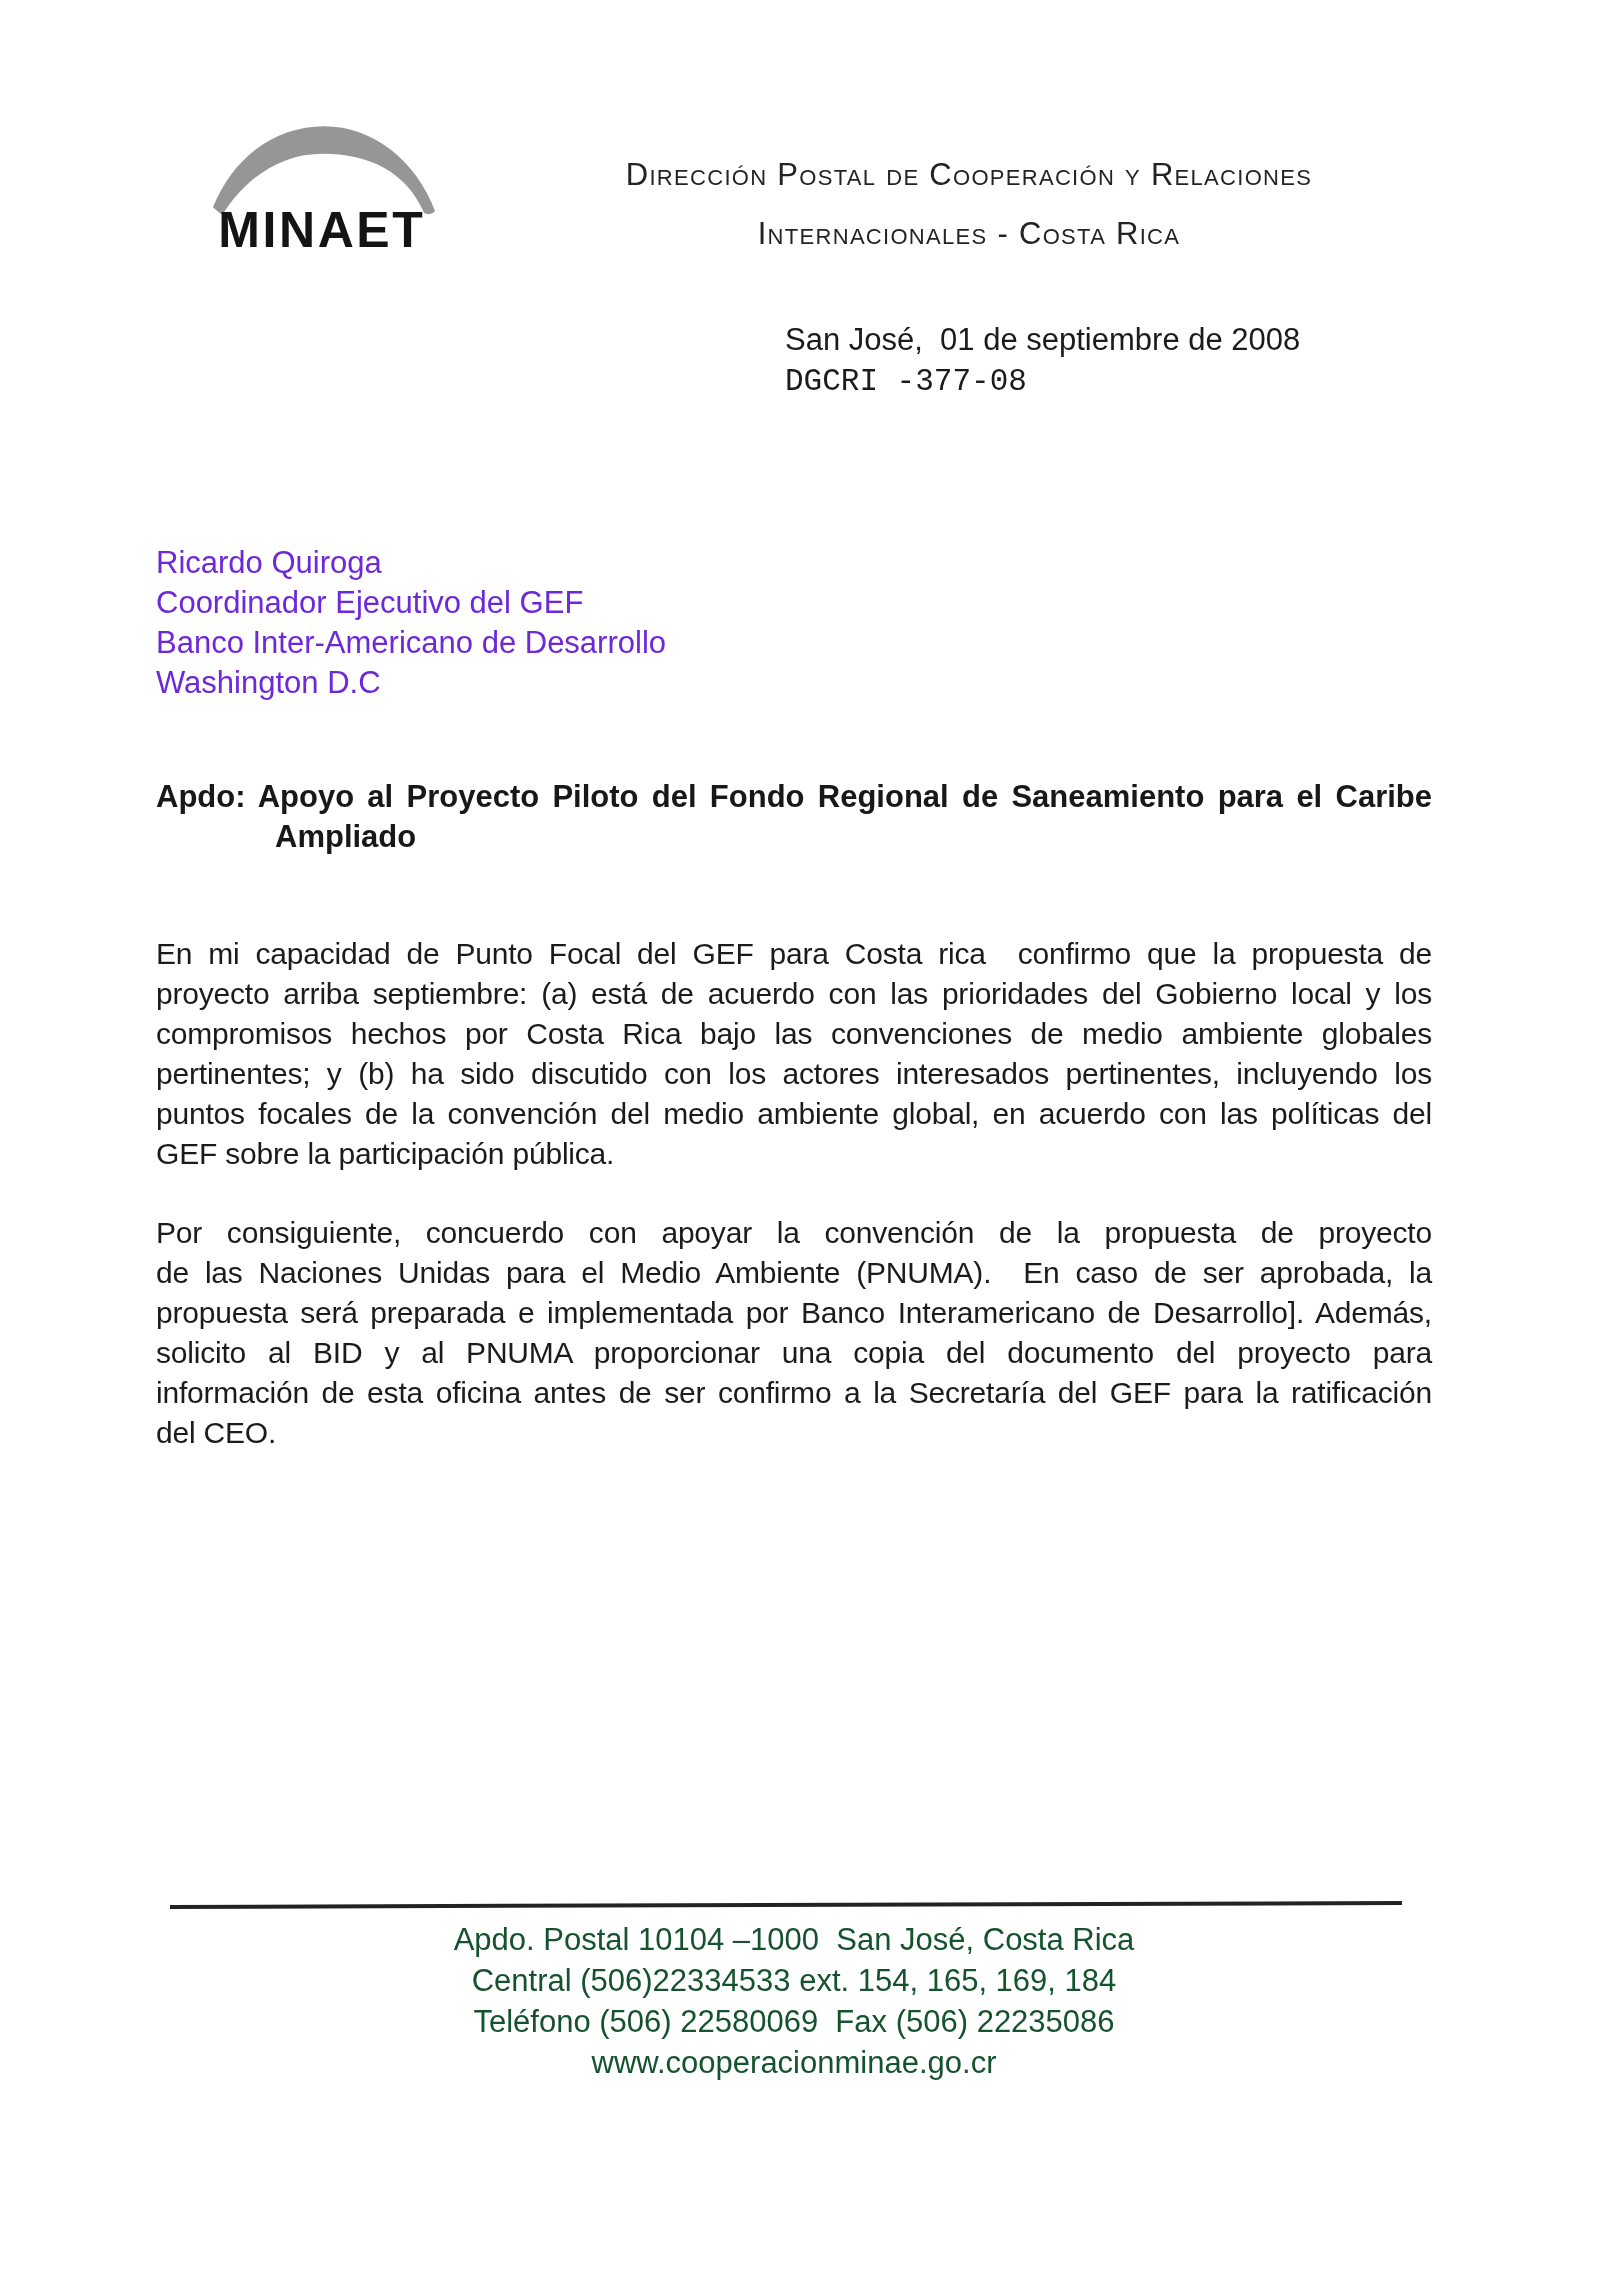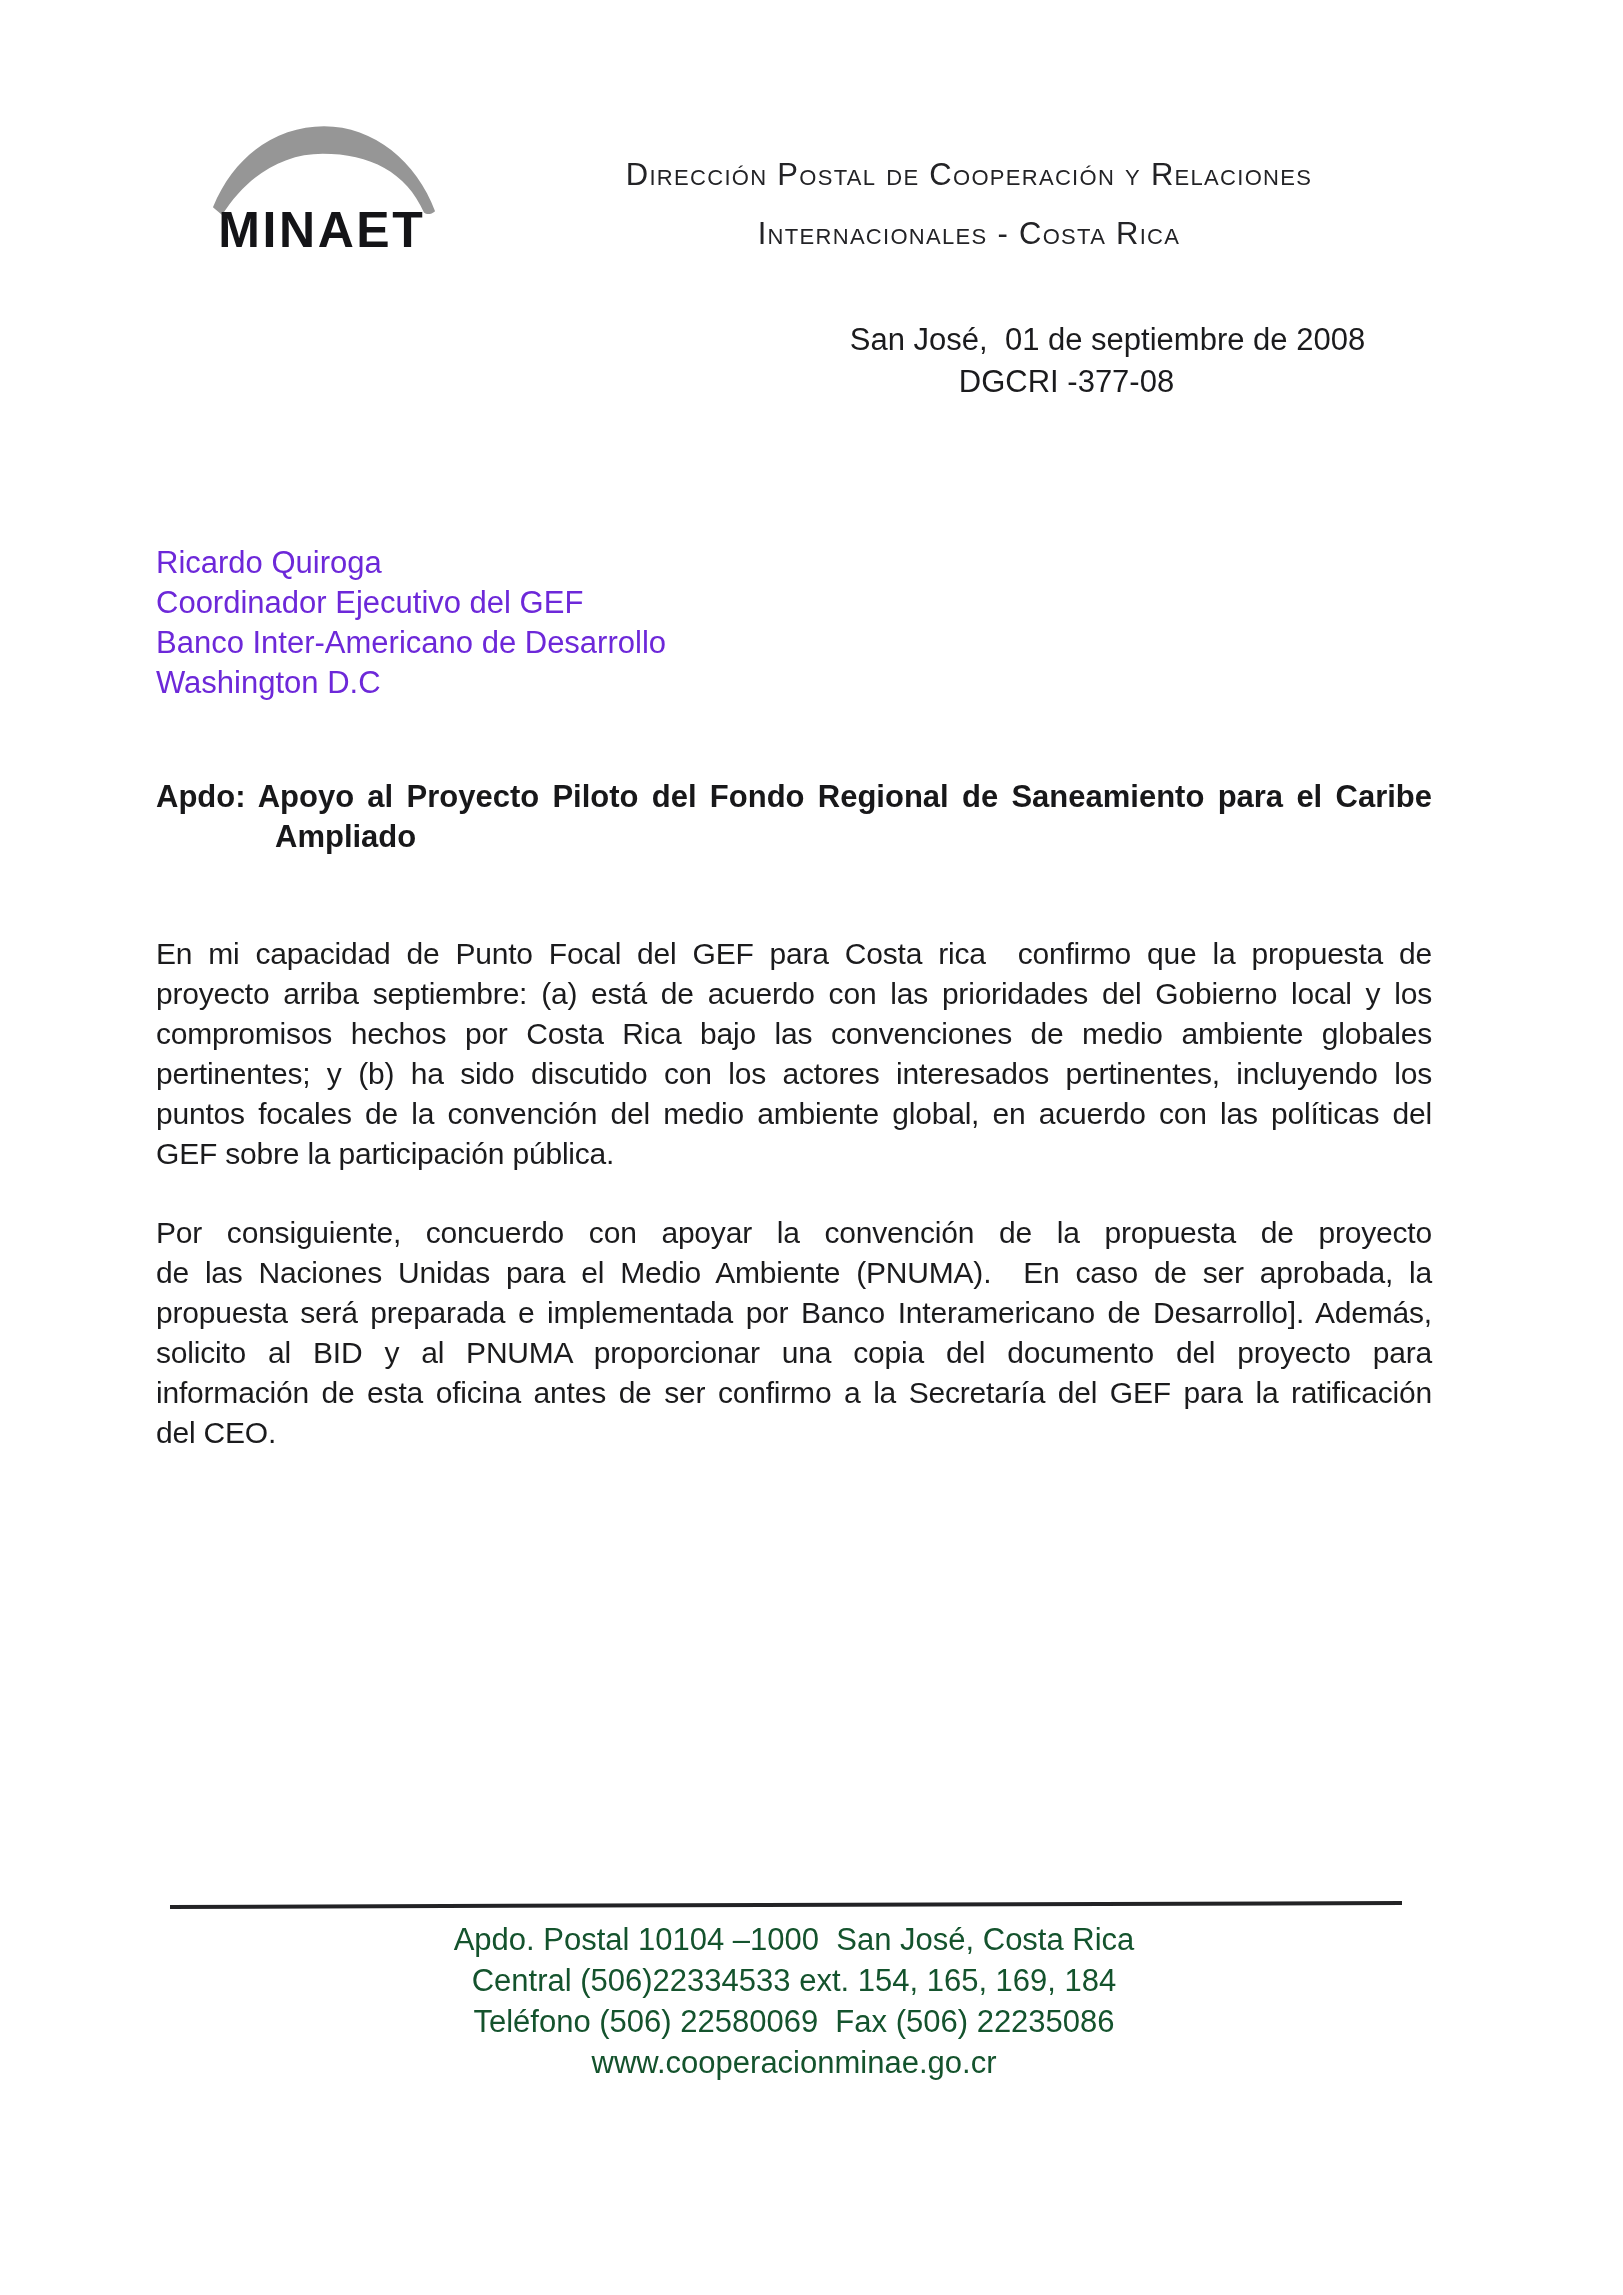--- a/index.html
+++ b/index.html
@@ -56,27 +56,28 @@
     line-height: 59px;
     color: #232326;
   }
 
   
   .dateline {
     position: absolute;
     left: 785px;
     top: 319px;
     width: 645px;
-    text-align: center;
+    text-align: left;
     font-size: 31px;
     line-height: 42px;
     color: #1b1b1d;
   }
   .dateline .ref {
     padding-right: 82px;
+    font-family: Liberation Mono, monospace;
   }
 
   
   .recipient {
     position: absolute;
     left: 156px;
     top: 543px;
     width: 785px;
     font-size: 31px;
     font-weight: normal;

